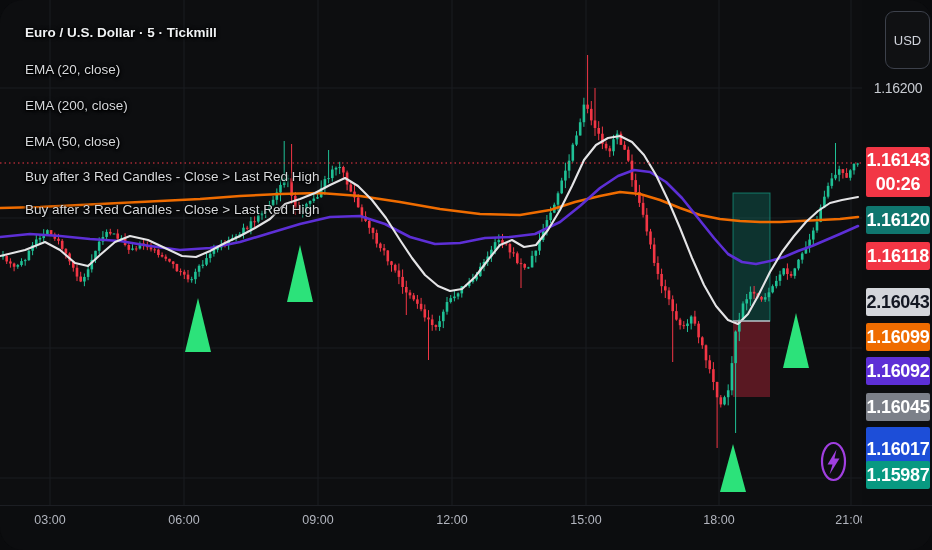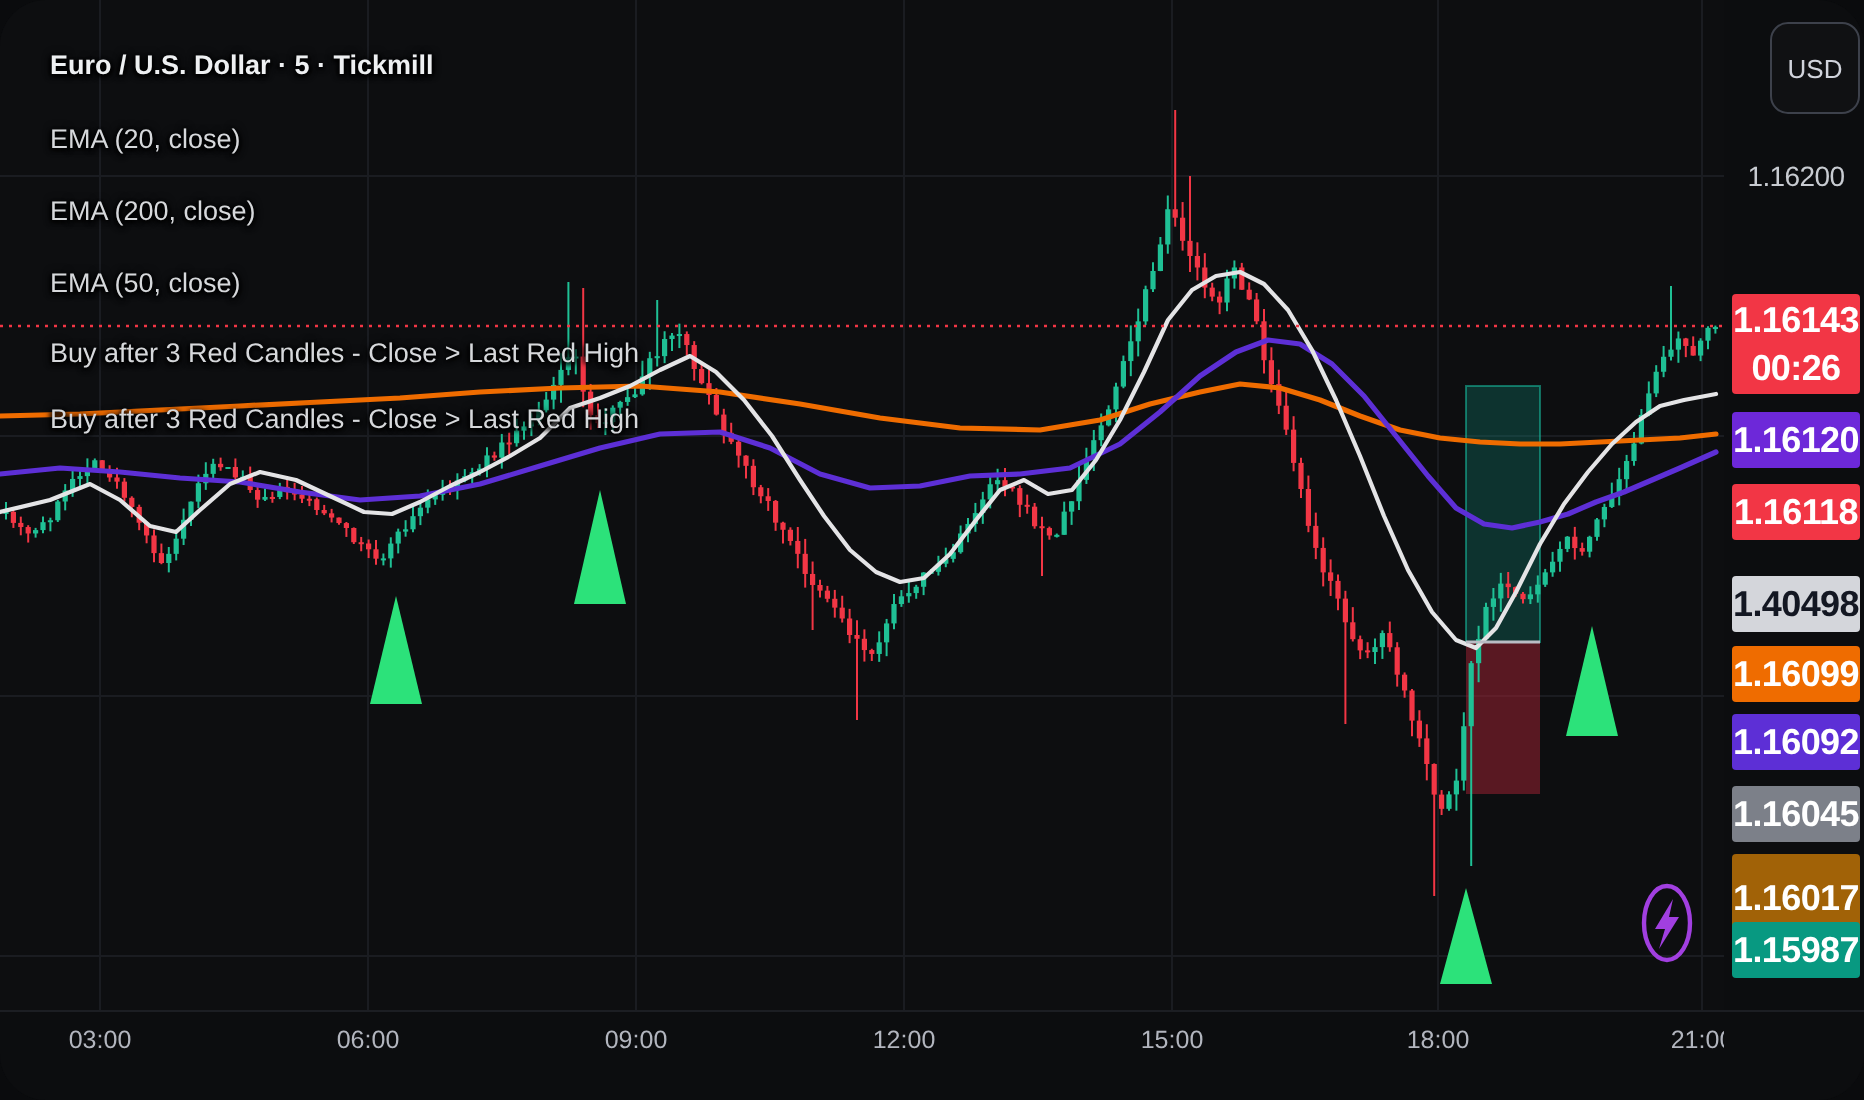--- a/index.html
+++ b/index.html
@@ -17,21 +17,21 @@
     position:absolute;left:0;white-space:nowrap;height:18px;line-height:18px;
     font-size:13.5px;color:#d6d8db;
     text-shadow:0 0 4px #000,1px 1px 2px #000,-1px 1px 2px #000;
   }
   .legend .row.title{font-weight:bold;color:#eef0f2;font-size:13.5px;}
   
   .price-axis{position:absolute;left:862px;top:0;width:70px;height:505px;background:#0c0d0f;z-index:4;}
   .sep-v{position:absolute;left:862px;top:0;width:1px;height:505px;background:#1c1e23;z-index:4;}
   .sep-h{position:absolute;left:0;top:505px;width:932px;height:1px;background:#1c1e23;z-index:4;}
   .usd-btn{
-    position:absolute;left:23px;top:11px;width:45px;height:46px;
+    position:absolute;left:23px;top:11px;width:45px;height:58px;
     border:1.5px solid #3d414b;border-radius:9px;background:#101113;
     color:#d1d4dc;font-size:13px;display:flex;align-items:center;justify-content:center;
     cursor:pointer;
   }
   .plabel{
     position:absolute;left:4px;width:64px;height:28px;border-radius:2px;
     display:flex;flex-direction:column;align-items:center;justify-content:center;
     font-size:18px;font-weight:bold;letter-spacing:-0.3px;line-height:1.35;
   }
   .plabel.plain{background:transparent;font-weight:normal;font-size:14px;}
@@ -555,39 +555,39 @@
     <div class="usd-btn">
       <span>USD</span>
     </div>
   <div class="plabel plain" style="height: 28px; top: 74px; color: rgb(200, 203, 209);">
         <div>1.16200</div>
       </div>
       <div class="plabel" style="height: 50px; top: 147px; background: rgb(242, 54, 69); color: rgb(255, 255, 255);">
         <div>1.16143</div>
         <div>00:26</div>
       </div>
-      <div class="plabel" style="height: 28px; top: 206px; background: #6d28d9; color: rgb(255, 255, 255);">
+      <div class="plabel" style="height: 28px; top: 206px; background: #0f766e; color: rgb(255, 255, 255);">
         <div>1.16120</div>
       </div>
       <div class="plabel" style="height: 28px; top: 242px; background: rgb(242, 54, 69); color: rgb(255, 255, 255);">
         <div>1.16118</div>
       </div>
       <div class="plabel" style="height: 28px; top: 288px; background: rgb(212, 214, 219); color: rgb(19, 23, 34);">
-        <div>1.40498</div>
+        <div>2.16043</div>
       </div>
       <div class="plabel" style="height: 28px; top: 323px; background: rgb(239, 108, 0); color: rgb(255, 255, 255);">
         <div>1.16099</div>
       </div>
       <div class="plabel" style="height: 28px; top: 357px; background: rgb(93, 47, 214); color: rgb(255, 255, 255);">
         <div>1.16092</div>
       </div>
       <div class="plabel" style="height: 28px; top: 393px; background: rgb(124, 128, 137); color: rgb(255, 255, 255);">
         <div>1.16045</div>
       </div>
-      <div class="plabel" style="height: 44px; top: 427px; background: #a16207; color: rgb(255, 255, 255);">
+      <div class="plabel" style="height: 44px; top: 427px; background: #1d4ed8; color: rgb(255, 255, 255);">
         <div>1.16017</div>
       </div>
       <div class="plabel" style="height: 28px; top: 461px; background: rgb(8, 153, 129); color: rgb(255, 255, 255);">
         <div>1.15987</div>
       </div>
     </div>
 
   <div class="sep-h"></div>
   <div class="time-axis" id="time-axis">
       <div class="tlabel" style="left: 28px;">03:00</div>

